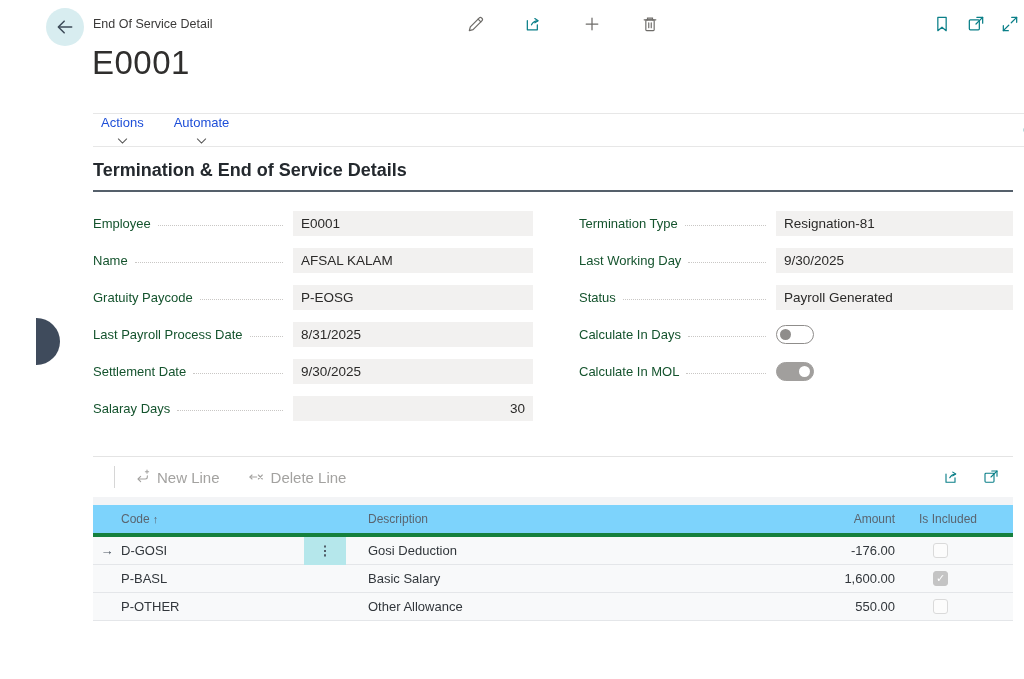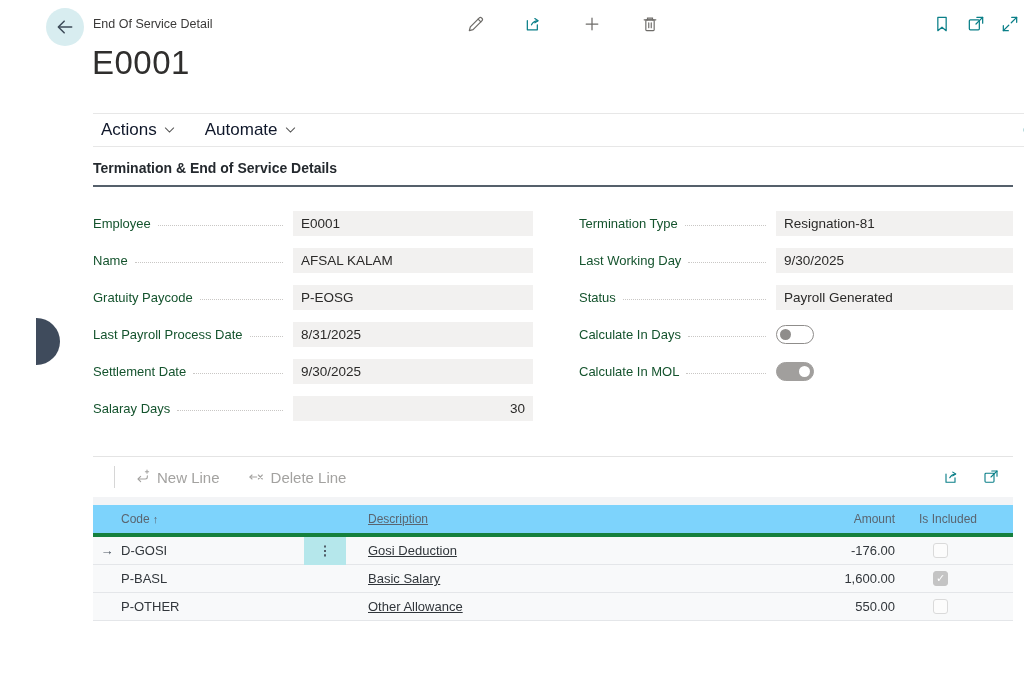--- a/index.html
+++ b/index.html
@@ -19,29 +19,29 @@
   .gray { color:#6e6c69; }
   .teal { color:#0a7f88; }
 
   .page-title { position:absolute; left:56px; top:44px; font-size:33px; font-weight:300;
                 color:#2f2e2d; letter-spacing:.5px; }
 
   
   .menubar { position:absolute; left:57px; right:14px; top:113px; height:34px;
              border-top:1px solid #e7e7e7; border-bottom:1px solid #e7e7e7;
              display:flex; align-items:center; gap:30px; padding:0 6px 0 8px; }
-  .menu-item { display:flex; align-items:center; gap:7px; font-size:17px; color:#0f172a;
-               background:none; border:none; cursor:pointer; }
+  .menu-item { display:flex; align-items:center; gap:7px; font-size:13px; color:#1d4ed8;
+               background:none; border:none; cursor:pointer;flex-direction:column; }
   .chev { width:11px; height:8px; color:#555; }
   .menubar .info { margin-left:auto; }
 
   
   .section-head { position:absolute; left:57px; top:160px; width:920px;
                   border-bottom:2px solid #55606b; padding-bottom:9px; }
-  .section-head h2 { font-size:14px; font-weight:bold; color:#24292e; }
+  .section-head h2 { font-size:18px; font-weight:bold; color:#24292e; }
 
   
   .fields { position:absolute; left:57px; top:205px; width:920px; display:flex; justify-content:space-between; }
   .fcol { width:440px; }
   .fcol.right { width:434px; }
   .frow { display:flex; align-items:center; height:37px; }
   .flabel { font-size:13px; color:#14532d; white-space:nowrap; }
   .leader { flex:1; border-bottom:1px dotted #c9c7c5; margin:0 10px 0 7px; transform:translateY(2px); }
   .fbox { width:240px; height:25px; background:#f2f1f0; display:flex; align-items:center;
           padding:0 8px; font-size:13.5px; color:#2b2a29; flex:none; }
@@ -67,21 +67,21 @@
   .part-icons { margin-left:auto; display:flex; gap:21px; padding-right:13px; }
   .part-icons .ic { width:18px; height:18px; }
   .part-strip { height:8px; background:#f3f4f6; }
 
   .grid-header, .grid-row { display:grid; grid-template-columns:28px 183px 42px auto 130px 118px;
                             align-items:center; }
   .grid-header { height:32px; font-size:12px; color:#5a6570; border-bottom:4px solid #15803d; background:#7dd3fc; }
   .grid-row { height:28px; background:#f8f9fa; border-bottom:1px solid #e4e6e9; font-size:13px; color:#31363b; }
   .cell { overflow:hidden; white-space:nowrap; }
   .cell.marker { text-align:center; color:#4a5560; font-size:13px; }
-  .cell.desc, .hdr.desc { padding-left:22px;text-decoration:underline; }
+  .cell.desc, .hdr.desc { padding-left:22px; }
   .cell.amount, .hdr.amount { text-align:right; }
   .cell.included { padding-left:38px; }
   .hdr.included { padding-left:24px; }
   .hdr.code .sort { margin-left:3px; font-size:11px; }
   .dots-cell { width:42px; height:28px; background:#b5e7eb; display:flex; align-items:center;
                justify-content:center; color:#4a5560; font-size:13px; font-weight:bold; cursor:pointer;
                border:none; }
   .cbx { width:15px; height:15px; border-radius:3px; border:1px solid #dadada; background:#fcfcfc;
          display:flex; align-items:center; justify-content:center; }
   .cbx.on { background:#c4c4c4; border-color:#c4c4c4; }

